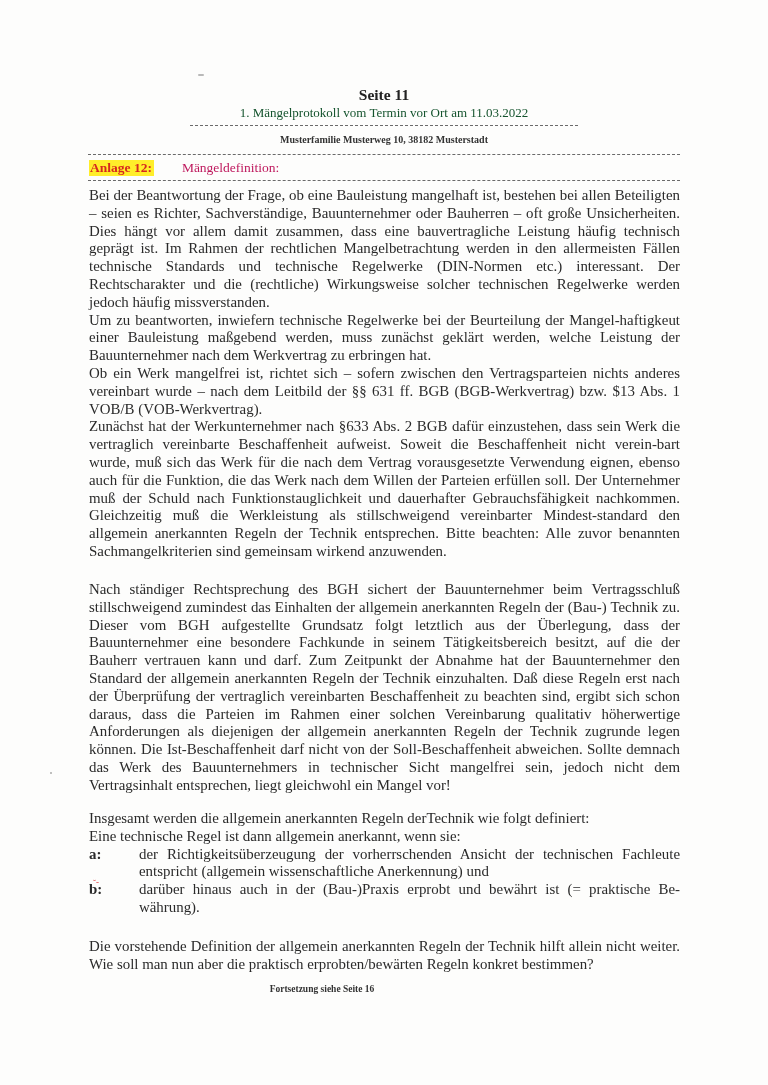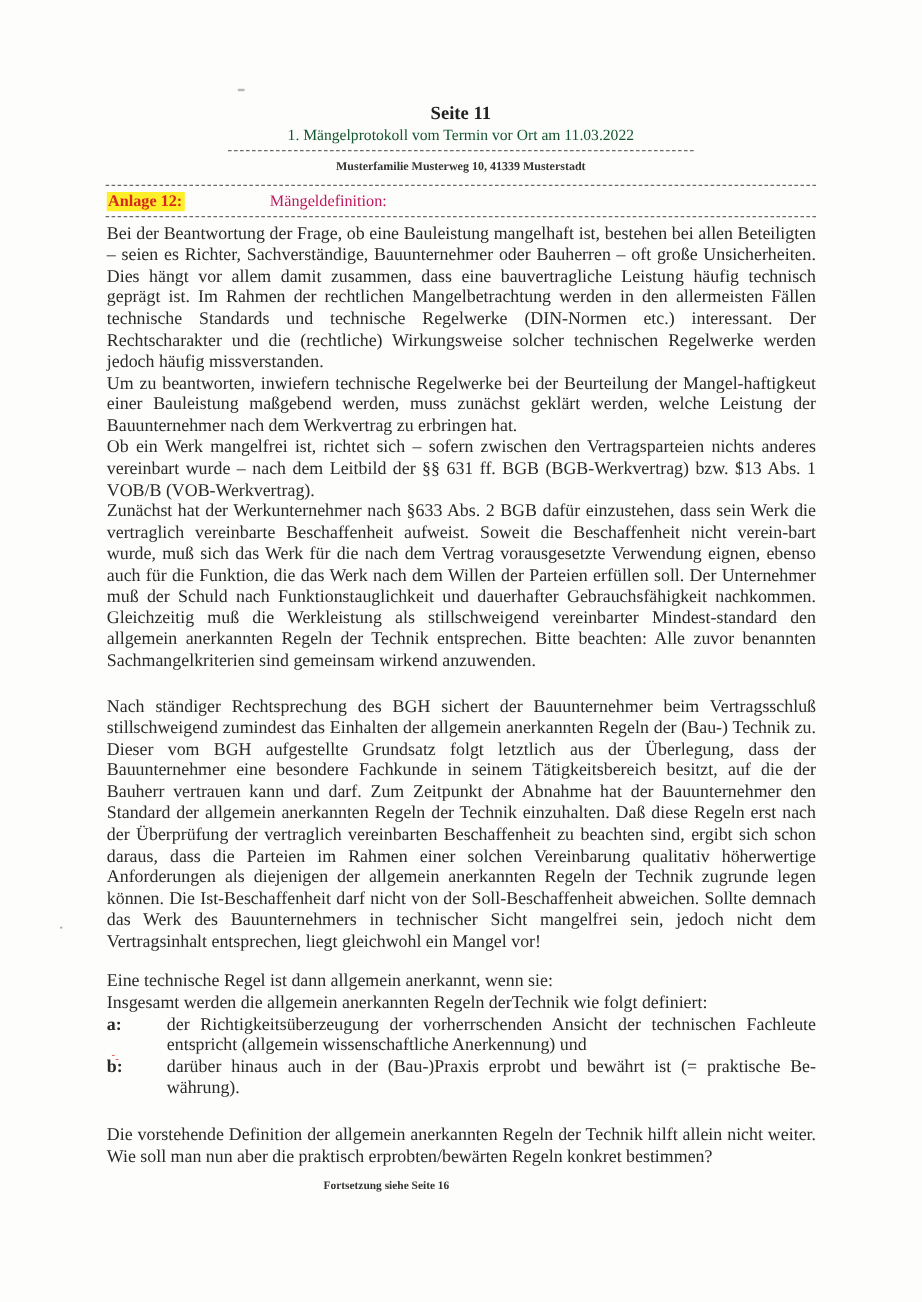--- a/index.html
+++ b/index.html
@@ -57,21 +57,20 @@
       color: #333;
     }
     .rule-2 { left: 88px; width: 592px; top: 154px; }
     .rule-3 { left: 88px; width: 592px; top: 180px; }
     .anlage-row {
       position: absolute;
       left: 89px; top: 160px;
       font-size: 13.5px;
       display: flex;
       align-items: flex-start;
-      gap: 43px;
     }
     .anlage-tag {
       background: #ffee2a;
       color: #d6281e;
       font-weight: bold;
       padding: 0 2px 0 1px;
       margin-right: 28px;
     }
     .anlage-title {
       color: #be185d;
@@ -131,21 +130,21 @@
   </style>
 </head>
 <body>
 
 <div class="page">
   <div class="speck"></div>
 
   <div class="header page-title">Seite 11</div>
   <div class="header subtitle">1. Mängelprotokoll  vom Termin vor Ort  am 11.03.2022</div>
   <div class="rule rule-1"></div>
-  <div class="header address">Musterfamilie Musterweg 10, 41339 Musterstadt</div>
+  <div class="header address">Musterfamilie Musterweg 10, 38182 Musterstadt</div>
   <div class="rule rule-2"></div>
 
   <div class="anlage-row">
     <span class="anlage-tag">Anlage 12:</span>
     <span class="anlage-title">Mängeldefinition:</span>
   </div>
   <div class="rule rule-3"></div>
 
   <div class="body-text block-1">
     <p>Bei der Beantwortung der Frage, ob eine Bauleistung mangelhaft ist, bestehen bei allen Beteiligten – seien es Richter, Sachverständige, Bauunternehmer oder Bauherren – oft große Unsicherheiten. Dies hängt vor allem damit zusammen, dass eine bauvertragliche Leistung häufig technisch geprägt ist. Im Rahmen der rechtlichen Mangelbetrachtung werden in  den allermeisten Fällen technische Standards und technische Regelwerke (DIN-Normen etc.) interessant. Der Rechtscharakter und die (rechtliche) Wirkungsweise solcher technischen Regelwerke werden jedoch häufig missverstanden.</p>
@@ -154,22 +153,22 @@
     <p>Zunächst hat der Werkunternehmer nach §633 Abs. 2 BGB dafür einzustehen, dass sein Werk die vertraglich vereinbarte Beschaffenheit aufweist. Soweit die Beschaffenheit nicht verein-bart wurde, muß sich das Werk für die nach dem Vertrag vorausgesetzte Verwendung eignen, ebenso auch für die Funktion, die das Werk nach dem Willen der Parteien erfüllen soll. Der Unternehmer muß der Schuld nach Funktionstauglichkeit und dauerhafter Gebrauchsfähigkeit nachkommen. Gleichzeitig muß die Werkleistung als stillschweigend vereinbarter Mindest-standard  den allgemein anerkannten Regeln der Technik entsprechen. Bitte beachten: Alle zuvor benannten Sachmangelkriterien sind gemeinsam wirkend anzuwenden.</p>
   </div>
 
   <div class="body-text block-2">
     <p>Nach ständiger Rechtsprechung des BGH sichert der Bauunternehmer beim Vertragsschluß stillschweigend zumindest das Einhalten der allgemein anerkannten Regeln der (Bau-) Technik zu. Dieser vom BGH aufgestellte Grundsatz folgt letztlich aus der Überlegung, dass der Bauunternehmer eine besondere Fachkunde in seinem Tätigkeitsbereich besitzt, auf die der Bauherr vertrauen kann und darf. Zum Zeitpunkt der Abnahme hat der Bauunternehmer den Standard der allgemein anerkannten Regeln der Technik einzuhalten. Daß diese Regeln erst nach der Überprüfung der vertraglich vereinbarten Beschaffenheit zu beachten sind, ergibt sich schon daraus, dass die Parteien im Rahmen einer solchen Vereinbarung qualitativ höherwertige Anforderungen als diejenigen der allgemein anerkannten Regeln der Technik zugrunde legen können. Die Ist-Beschaffenheit darf nicht von der Soll-Beschaffenheit abweichen. Sollte demnach das Werk des Bauunternehmers in technischer Sicht mangelfrei sein, jedoch nicht dem Vertragsinhalt entsprechen, liegt gleichwohl ein Mangel vor!</p>
   </div>
 
   <div class="edge-dot"></div>
 
   <div class="body-text block-3">
+    <p>Insgesamt werden die allgemein anerkannten Regeln derTechnik wie folgt definiert:</p>
     <p>Eine technische Regel ist dann allgemein anerkannt, wenn sie:</p>
-    <p>Insgesamt werden die allgemein anerkannten Regeln derTechnik wie folgt definiert:</p>
     <div class="list-row">
       <span class="list-marker">a:</span>
       <span class="list-text">der Richtigkeitsüberzeugung der vorherrschenden Ansicht der technischen Fachleute entspricht (allgemein wissenschaftliche Anerkennung) und</span>
     </div>
     <div class="list-row">
       <span class="list-marker">b:</span>
       <span class="list-text">darüber hinaus auch in der (Bau-)Praxis erprobt und bewährt ist (= praktische Be-währung).</span>
     </div>
   </div>
 

